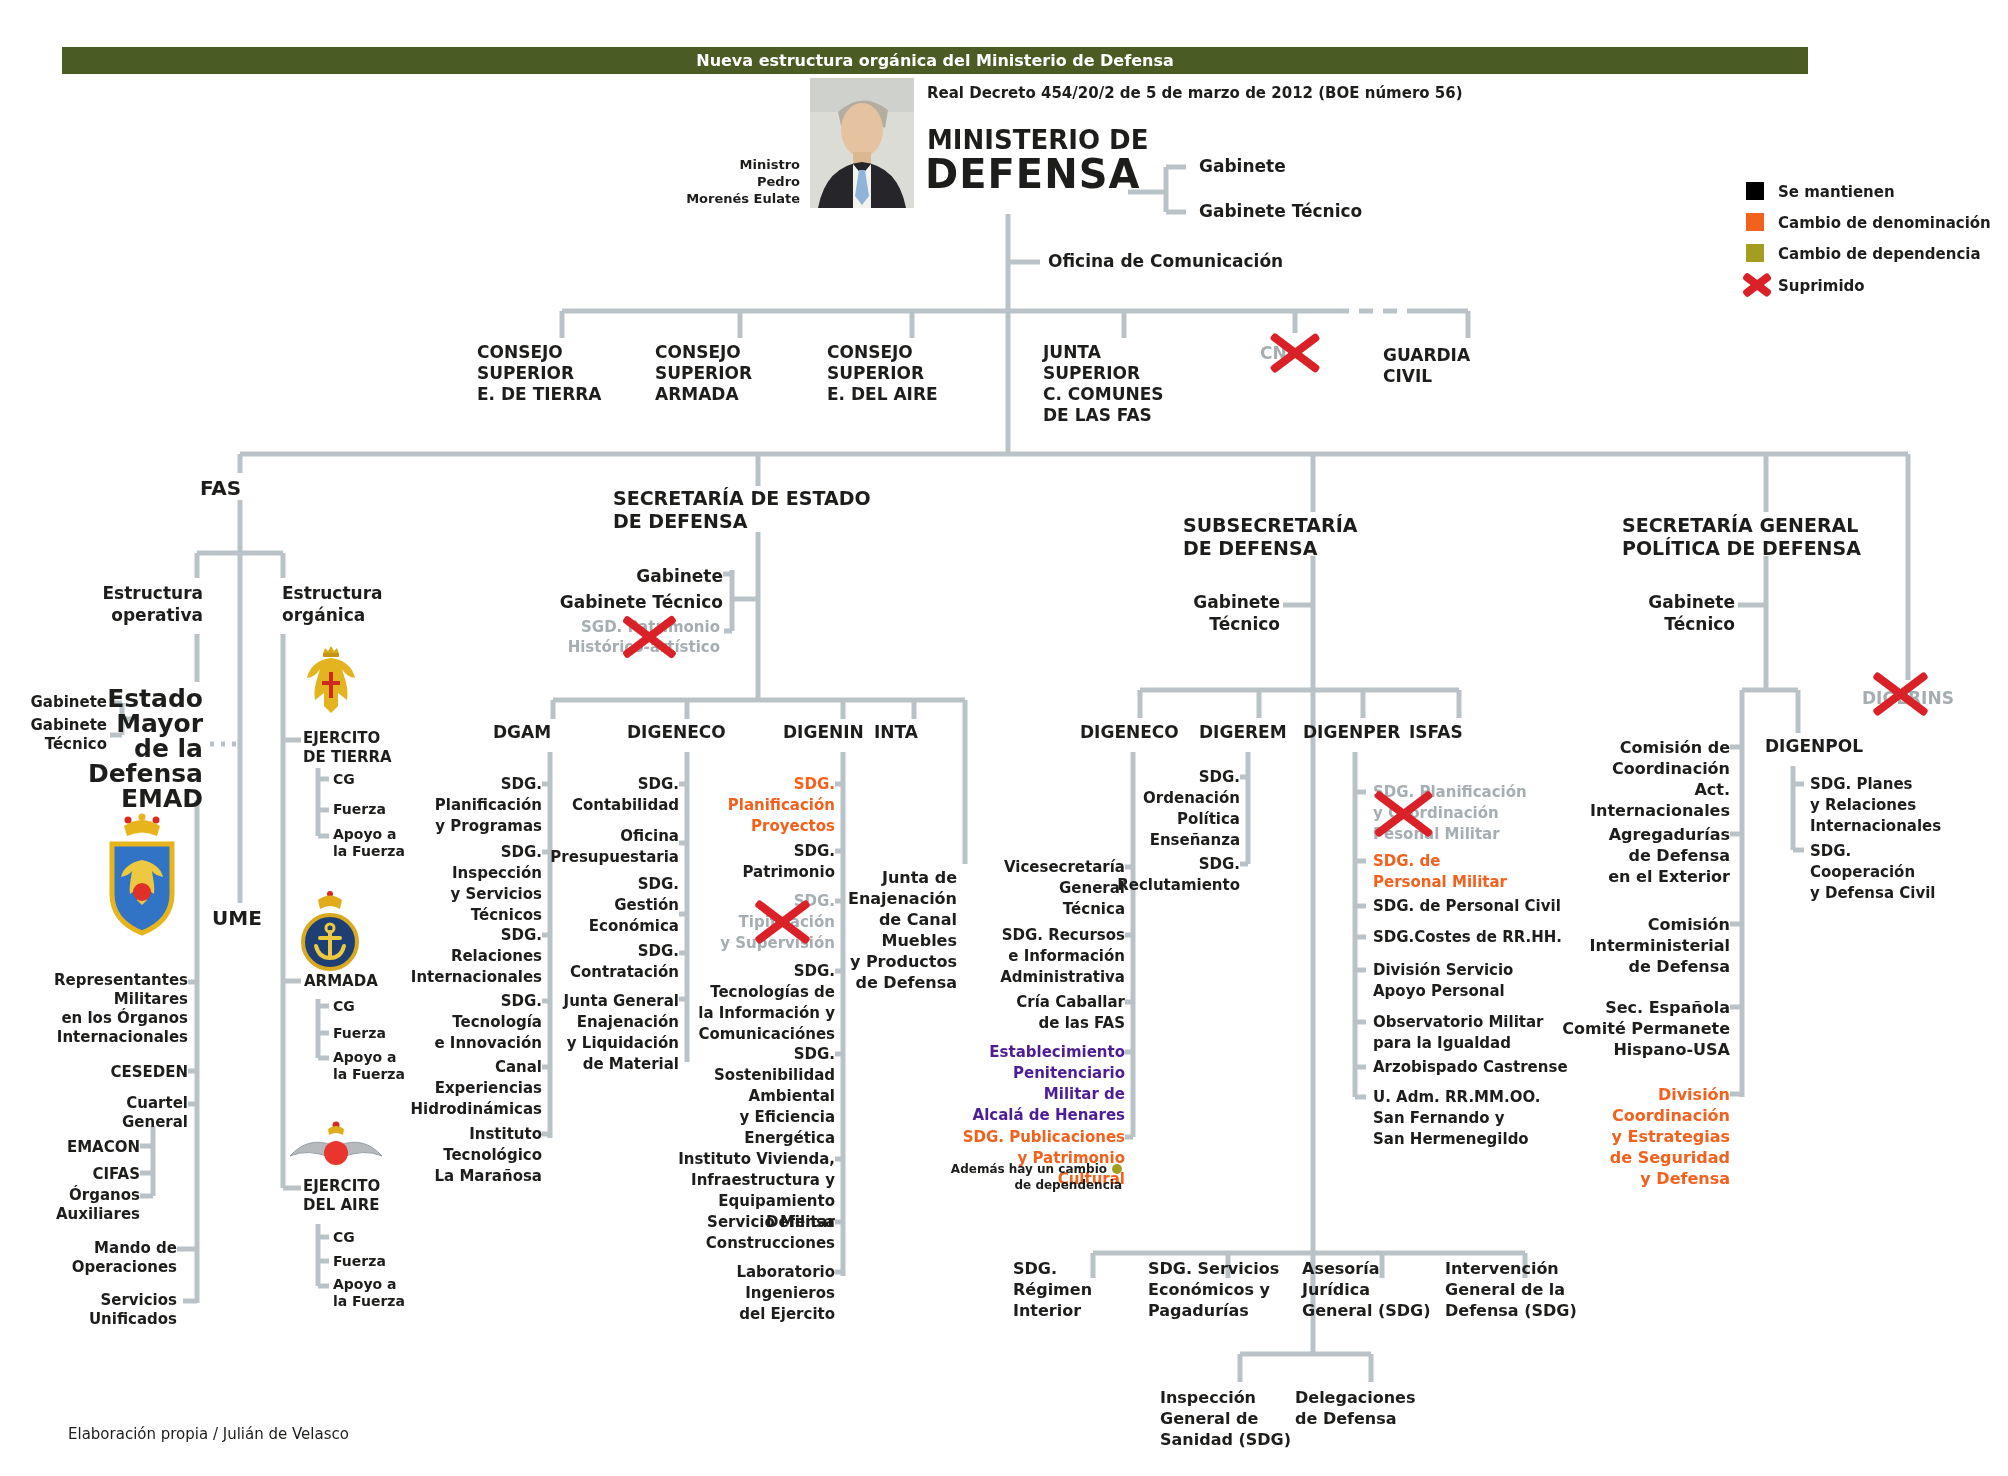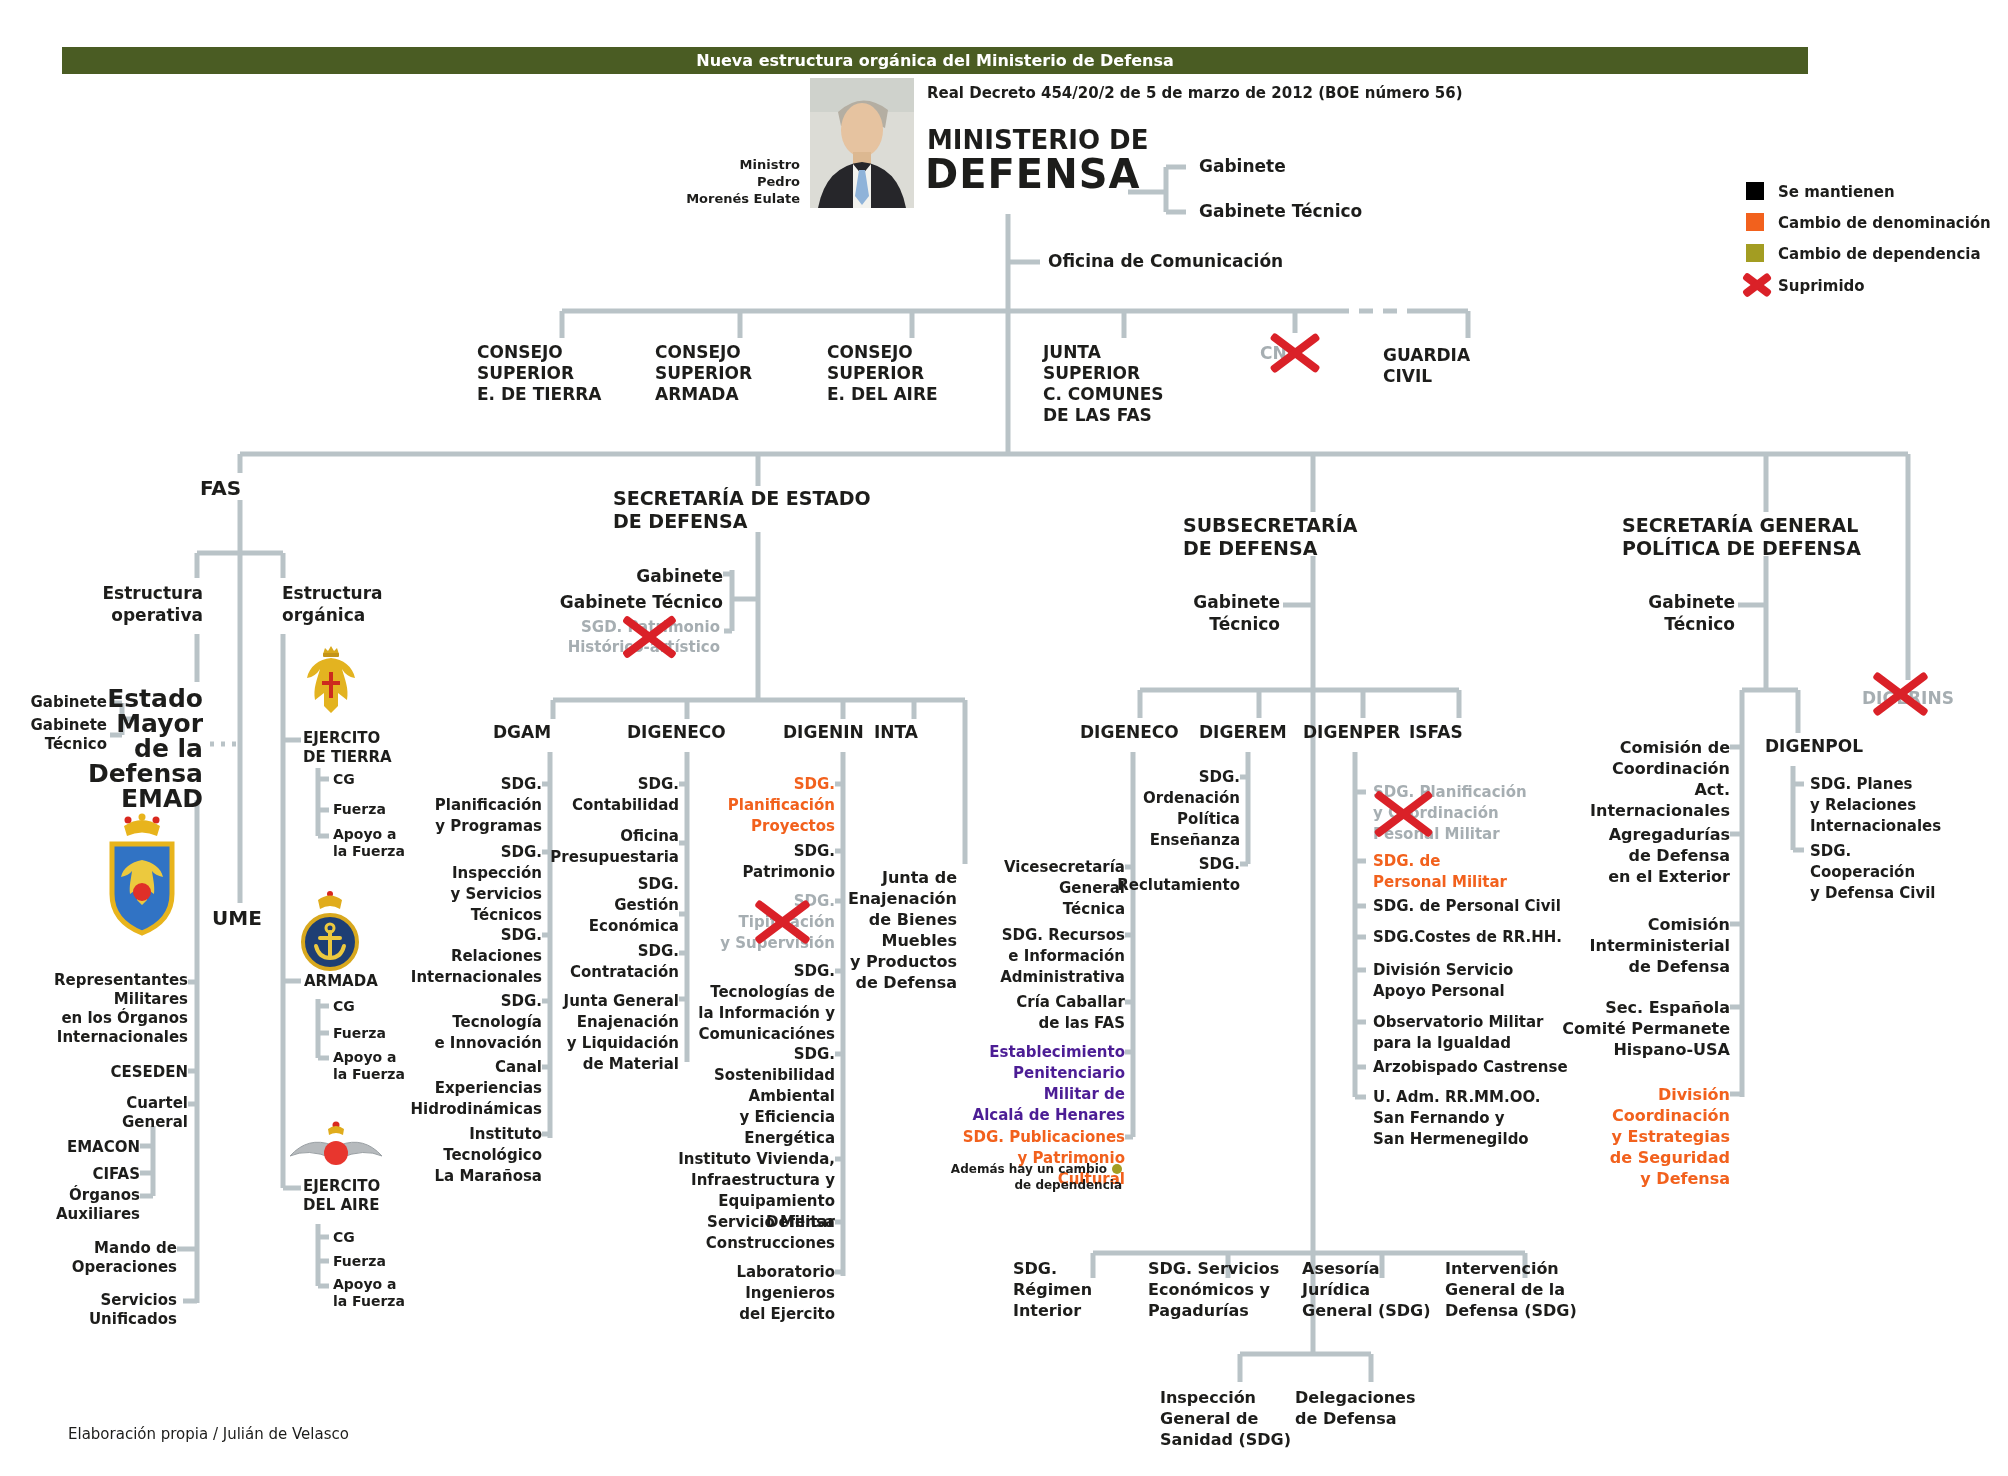--- a/index.html
+++ b/index.html
@@ -287,21 +287,21 @@
 Infraestructura y
 Equipamiento Defensa</div>
   <div class="lbl ra" style="left:665px;top:1212px;width:170px">Servicio Militar
 Construcciones</div>
   <div class="lbl ra" style="left:665px;top:1262px;width:170px">Laboratorio
 Ingenieros
 del Ejercito</div>
 
   <div class="lbl ra s16" style="left:787px;top:867px;width:170px">Junta de
 Enajenación
-de Bienes
+de Canal
 Muebles
 y Productos
 de Defensa</div>
 
   <div class="lbl ca s19" style="left:1183px;top:514px;width:260px">SUBSECRETARÍA
 DE DEFENSA</div>
   <div class="lbl ra s17" style="left:1130px;top:591px;width:150px;line-height:22px">Gabinete
 Técnico</div>
 
   <div class="lbl ca s17" style="left:1080px;top:722px;width:120px">DIGENECO</div>

